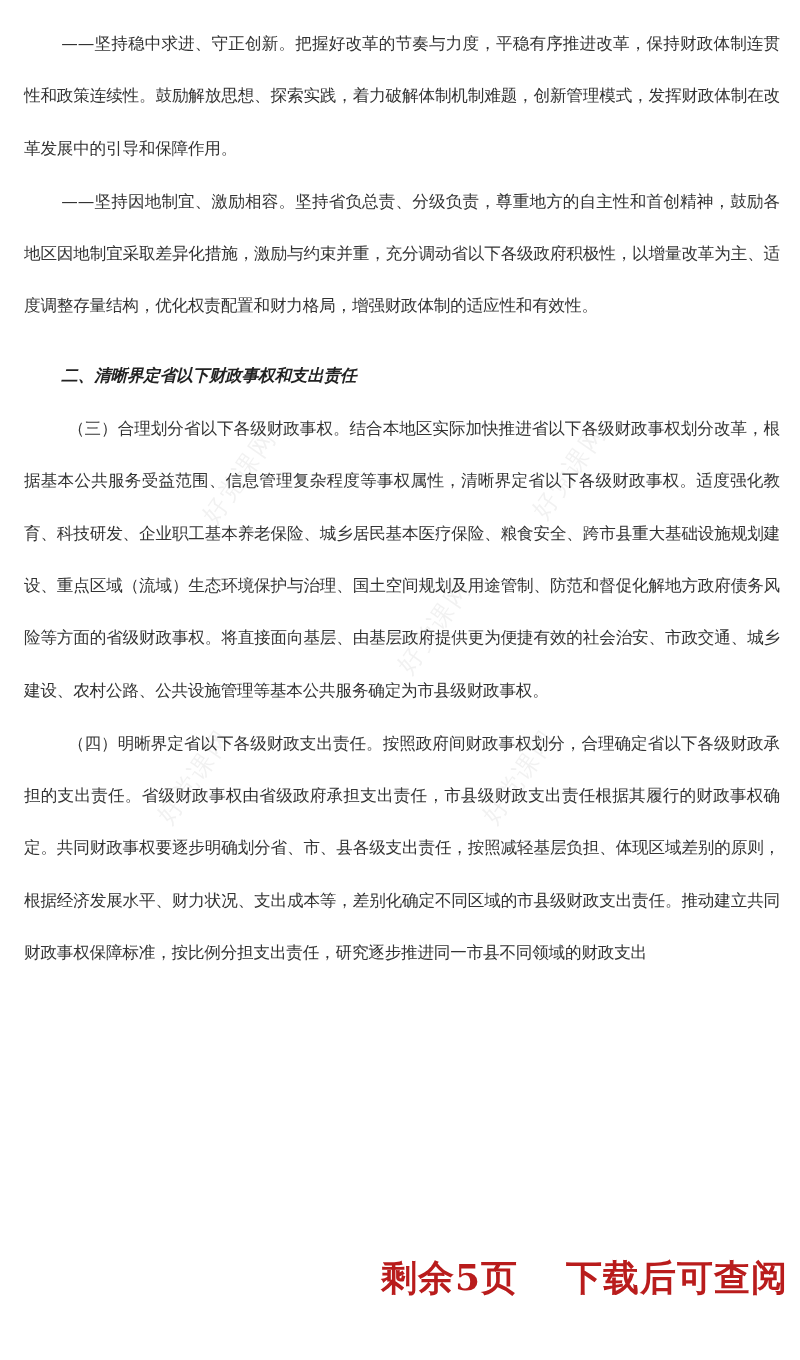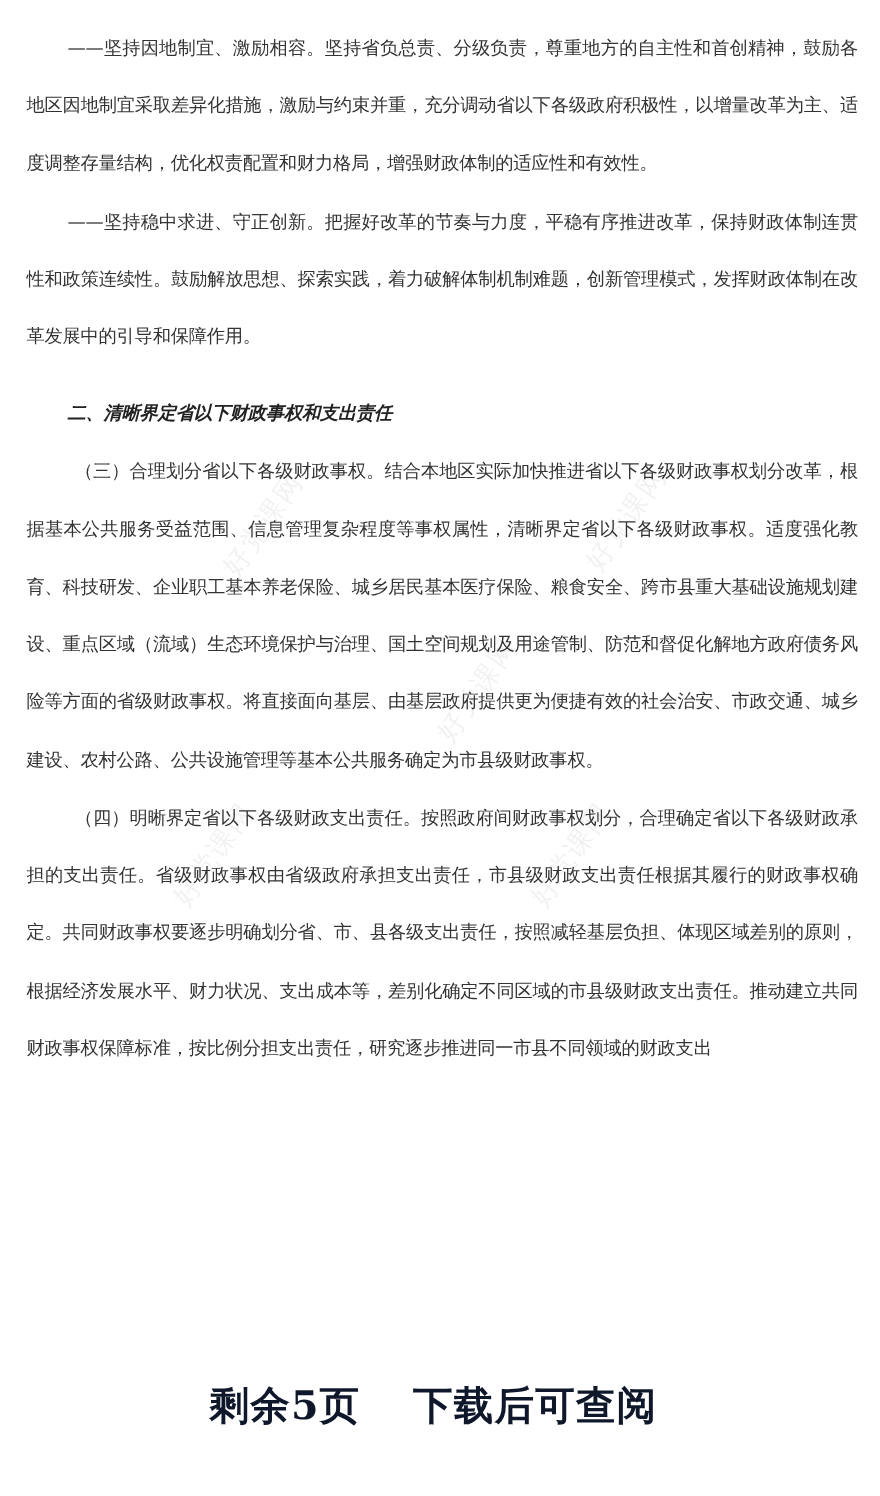--- a/index.html
+++ b/index.html
@@ -61,37 +61,37 @@
       top: 1180px;
       width: 800px;
       height: 180px;
       background: linear-gradient(to bottom, rgba(255,255,255,0.6) 0%, #ffffff 35%, #ffffff 100%);
     }
     .more-banner {
       position: absolute;
       left: 0;
       top: 1254px;
       width: 788px;
-      text-align: center;
+      text-align: right;
       font-size: 36px;
       font-weight: bold;
-      color: #0f172a;
+      color: #b91c1c;
       font-family: "DejaVu Serif", "Liberation Serif", serif;
       letter-spacing: 1px;
       cursor: pointer;
     }
     .more-banner span { display: inline-block; }
     .more-banner .sep { width: 48px; }
   </style>
 </head>
 <body>
 
 <div class="page">
+  <p class="para indent gap">——坚持稳中求进、守正创新。把握好改革的节奏与力度，平稳有序推进改革，保持财政体制连贯性和政策连续性。鼓励解放思想、探索实践，着力破解体制机制难题，创新管理模式，发挥财政体制在改革发展中的引导和保障作用。</p>
   <p class="para indent gap">——坚持因地制宜、激励相容。坚持省负总责、分级负责，尊重地方的自主性和首创精神，鼓励各地区因地制宜采取差异化措施，激励与约束并重，充分调动省以下各级政府积极性，以增量改革为主、适度调整存量结构，优化权责配置和财力格局，增强财政体制的适应性和有效性。</p>
-  <p class="para indent gap">——坚持稳中求进、守正创新。把握好改革的节奏与力度，平稳有序推进改革，保持财政体制连贯性和政策连续性。鼓励解放思想、探索实践，着力破解体制机制难题，创新管理模式，发挥财政体制在改革发展中的引导和保障作用。</p>
   <p class="para heading">二、清晰界定省以下财政事权和支出责任</p>
   <p class="para indent-paren after-heading">（三）合理划分省以下各级财政事权。结合本地区实际加快推进省以下各级财政事权划分改革，根据基本公共服务受益范围、信息管理复杂程度等事权属性，清晰界定省以下各级财政事权。适度强化教育、科技研发、企业职工基本养老保险、城乡居民基本医疗保险、粮食安全、跨市县重大基础设施规划建设、重点区域（流域）生态环境保护与治理、国土空间规划及用途管制、防范和督促化解地方政府债务风险等方面的省级财政事权。将直接面向基层、由基层政府提供更为便捷有效的社会治安、市政交通、城乡建设、农村公路、公共设施管理等基本公共服务确定为市县级财政事权。</p>
   <p class="para indent-paren gap">（四）明晰界定省以下各级财政支出责任。按照政府间财政事权划分，合理确定省以下各级财政承担的支出责任。省级财政事权由省级政府承担支出责任，市县级财政支出责任根据其履行的财政事权确定。共同财政事权要逐步明确划分省、市、县各级支出责任，按照减轻基层负担、体现区域差别的原则，根据经济发展水平、财力状况、支出成本等，差别化确定不同区域的市县级财政支出责任。推动建立共同财政事权保障标准，按比例分担支出责任，研究逐步推进同一市县不同领域的财政支出</p>
 </div>
 
 <div class="watermark" style="left:185px; top:460px;">好党课网</div>
 <div class="watermark" style="left:515px; top:455px;">好党课网</div>
 <div class="watermark" style="left:380px; top:610px;">好党课网</div>
 <div class="watermark" style="left:140px; top:760px;">好党课网</div>
 <div class="watermark" style="left:465px; top:760px;">好党课网</div>

